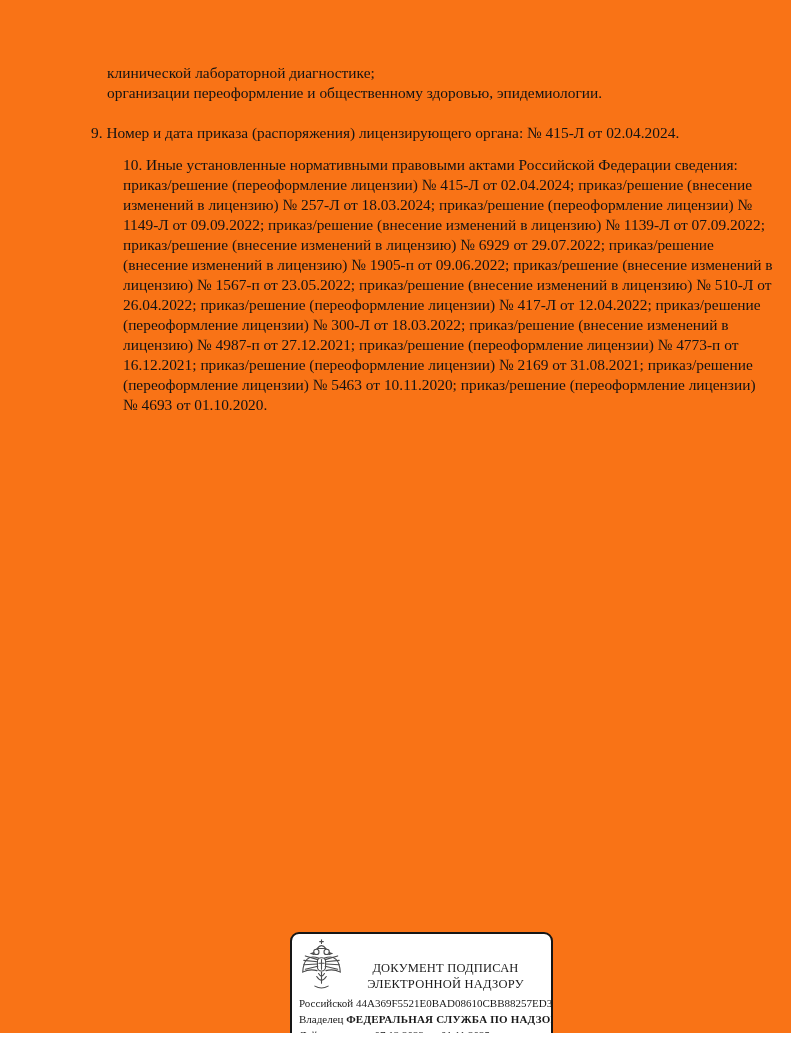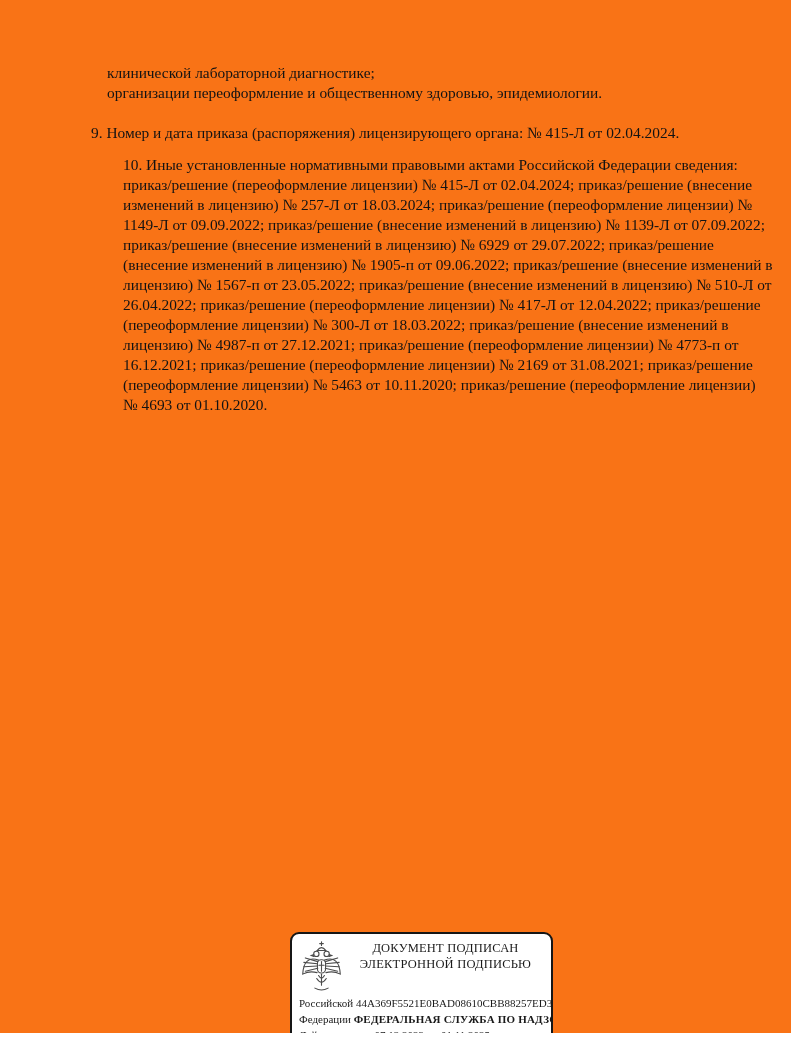--- a/index.html
+++ b/index.html
@@ -37,21 +37,21 @@
     width: 263px;
     height: 110px;
     border: 2px solid #161616;
     border-radius: 9px;
     box-sizing: border-box;
     background: #ffffff;
     overflow: hidden;
   }
   .stamp-header {
     display: flex;
-    align-items: flex-start;
+    align-items: flex-end;
     height: 58px;
     padding: 7px 4px 0 7px;
     box-sizing: border-box;
   }
   .emblem-wrap {
     width: 45px;
     height: 53px;
     flex: 0 0 auto;
   }
   .stamp-title {
@@ -115,29 +115,29 @@
             <line x1="26.5" y1="33" x2="33.5" y2="33"></line>
             <path d="M26 47 Q30 54 34 47"></path>
             <path d="M23.5 51 Q30 61 36.5 51"></path>
             <line x1="30" y1="45" x2="30" y2="60"></line>
             <path d="M21 64 Q30 69 39 64"></path>
           </g>
         </svg>
       </div>
       <div class="stamp-title">
         <div>ДОКУМЕНТ ПОДПИСАН</div>
-        <div>ЭЛЕКТРОННОЙ ПОДПИСЬЮ</div>
+        <div>ЭЛЕКТРОННОЙ НАДЗОРУ</div>
       </div>
     </div>
     <div class="stamp-info">
       <div class="row">
         <span>Российской</span>
         <span>44A369F5521E0BAD08610CBB88257ED3</span>
       </div>
       <div class="row">
-        <span>Федерации</span>
+        <span>Владелец</span>
         <span class="owner-value">ФЕДЕРАЛЬНАЯ СЛУЖБА ПО НАДЗОРУ В С</span>
       </div>
       <div class="row">Действителен с 07.12.2023 по 01.11.2025</div>
     </div>
   </div>
 
 </div>
 
 </body></html>

